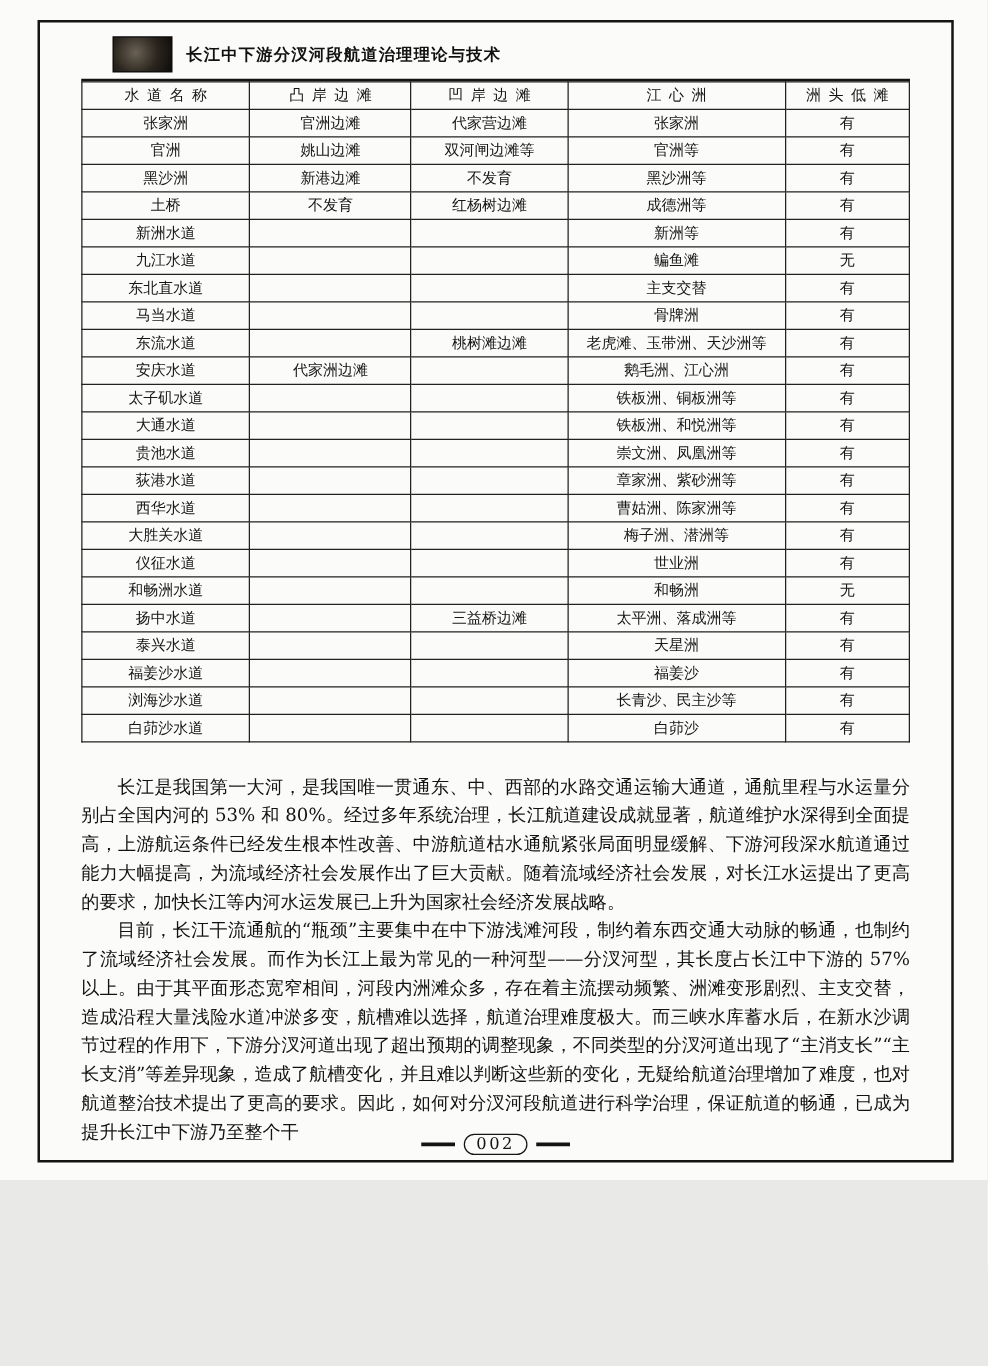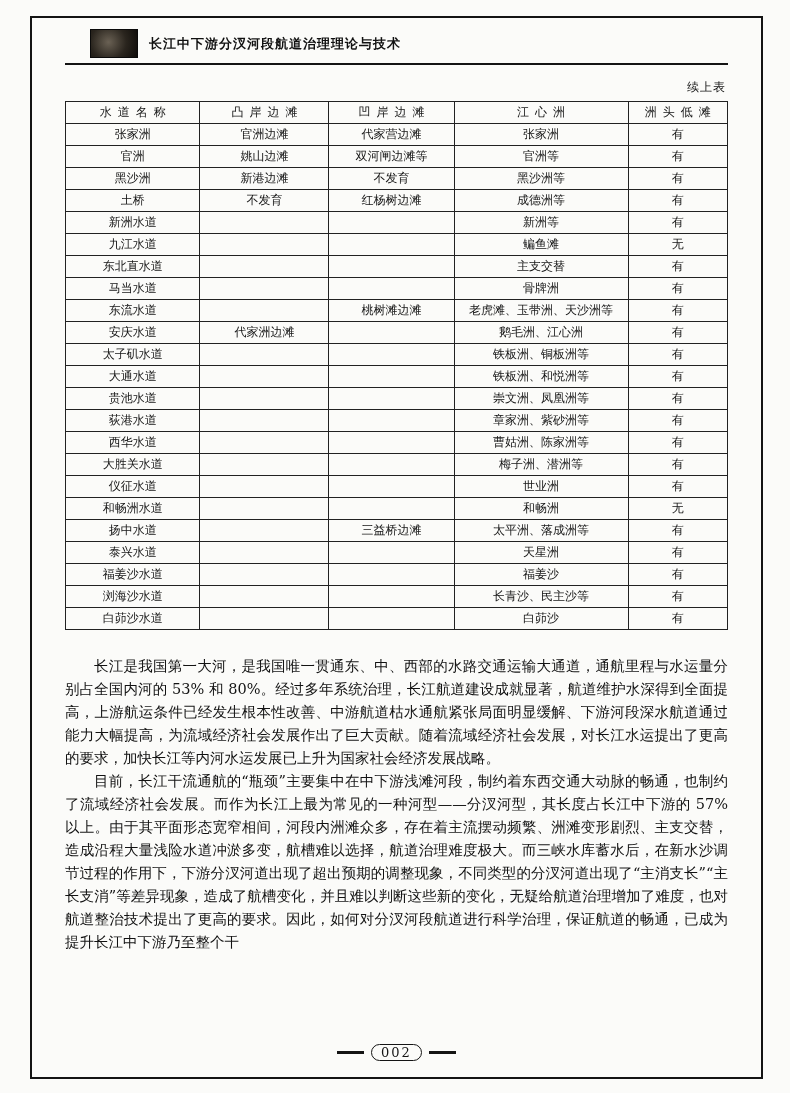--- a/index.html
+++ b/index.html
@@ -4,21 +4,21 @@
 <style>
   * { margin:0; padding:0; box-sizing:border-box; }
   html,body { background:#e9e9e7; }
   body {
     width:790px; height:1093px;
     font-family:"DejaVu Serif","Liberation Serif",serif;
     color:#151515;
   }
   .page {
     position:relative;
-    width:790px; height:1093px;
+    width:790px; height:944px;
     background:#fbfbf9;
     overflow:hidden;
   }
   .frame {
     position:absolute;
     left:30px; top:16px; right:27px; bottom:14px;
     border:2px solid #141414;
     padding:10px 33px 0 33px;
   }
   
@@ -56,42 +56,41 @@
   .wtab thead th { letter-spacing:6px; padding-left:9px; }
   
   .body-text {
     margin-top:25px;
     font-size:14.5px; line-height:23px;
     text-align:justify; color:#121212;
   }
   .body-text p { text-indent:2em; }
   
   .pagefoot {
-    position:absolute; left:0; right:0; bottom:16px;
+    position:absolute; left:0; right:0; bottom:4px;
     display:flex; align-items:center; justify-content:center; gap:7px;
   }
   .pagefoot .dash { width:27px; height:3px; background:#141414; }
   .pagefoot .pagenum {
     font-size:13px; letter-spacing:2px; line-height:15px;
     border:1px solid #141414; border-radius:9px;
     padding:0 9px;
   }
 </style>
 </head>
 <body>
 
 <div class="page">
   <div class="frame">
 
     <div class="hdr">
       <div class="logo"></div>
       <div class="book-title">长江中下游分汊河段航道治理理论与技术</div>
     </div>
 
-    <div class="cont-note">续上表</div>
 
     <table class="wtab">
       <colgroup>
         <col style="width:20.3%">
         <col style="width:19.5%">
         <col style="width:18.9%">
         <col style="width:26.3%">
         <col style="width:15.0%">
       </colgroup>
       <thead>

